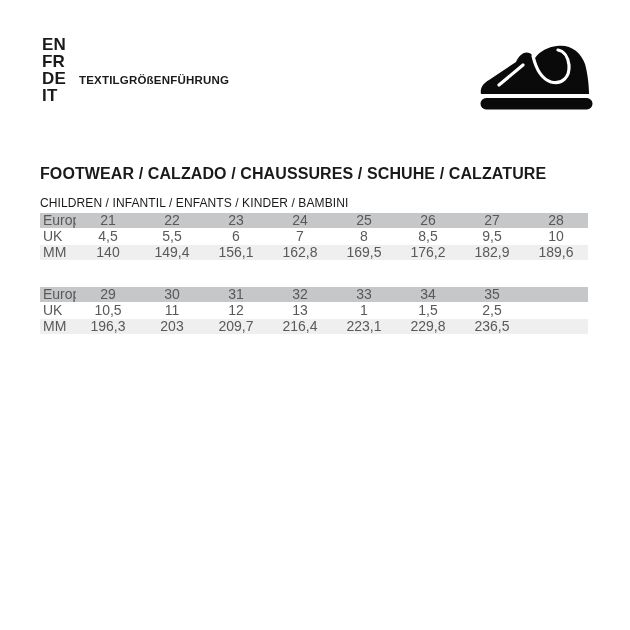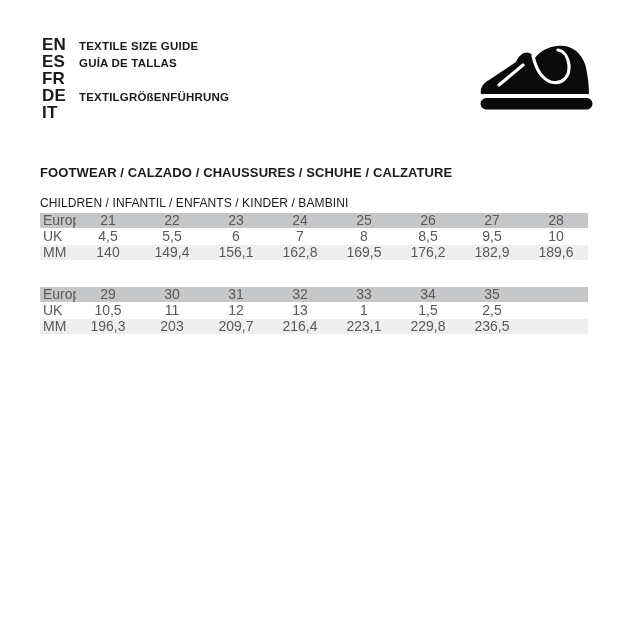--- a/index.html
+++ b/index.html
@@ -39,21 +39,21 @@
   }
   
   .shoe{
     position:absolute;left:480px;top:44px;
     width:113px;height:66px;
   }
   .shoe svg{display:block;width:113px;height:66px;}
   
   .section-title{
     position:absolute;left:40px;top:165px;
-    font-size:13px;font-weight:bold;
+    font-size:16px;font-weight:bold;
     color:var(--heading-text);
     letter-spacing:0.1px;white-space:nowrap;
   }
   .subsection-title{
     position:absolute;left:40px;top:196px;
     font-size:12px;font-weight:normal;
     color:var(--heading-text);
     letter-spacing:0.1px;white-space:nowrap;
   }
   
@@ -78,25 +78,20 @@
   .size-table tr.r-mm td{background:var(--alt-row-bg);}
   .t1{top:213px;}
   .t2{top:287px;}
 </style>
 </head>
 <body>
 
 <div class="lang-block">
   <div class="lang-row">
     <span class="lang-code">EN</span>
-    <span class="lang-label">TEXTILE SIZE GUIDE</span>
-  </div>
-  <div class="lang-row">
-    <span class="lang-code">ES</span>
-    <span class="lang-label">GUÍA DE TALLAS</span>
   </div>
   <div class="lang-row">
     <span class="lang-code">FR</span>
   </div>
   <div class="lang-row">
     <span class="lang-code">DE</span>
     <span class="lang-label">TEXTILGRÖßENFÜHRUNG</span>
   </div>
   <div class="lang-row">
     <span class="lang-code">IT</span>

